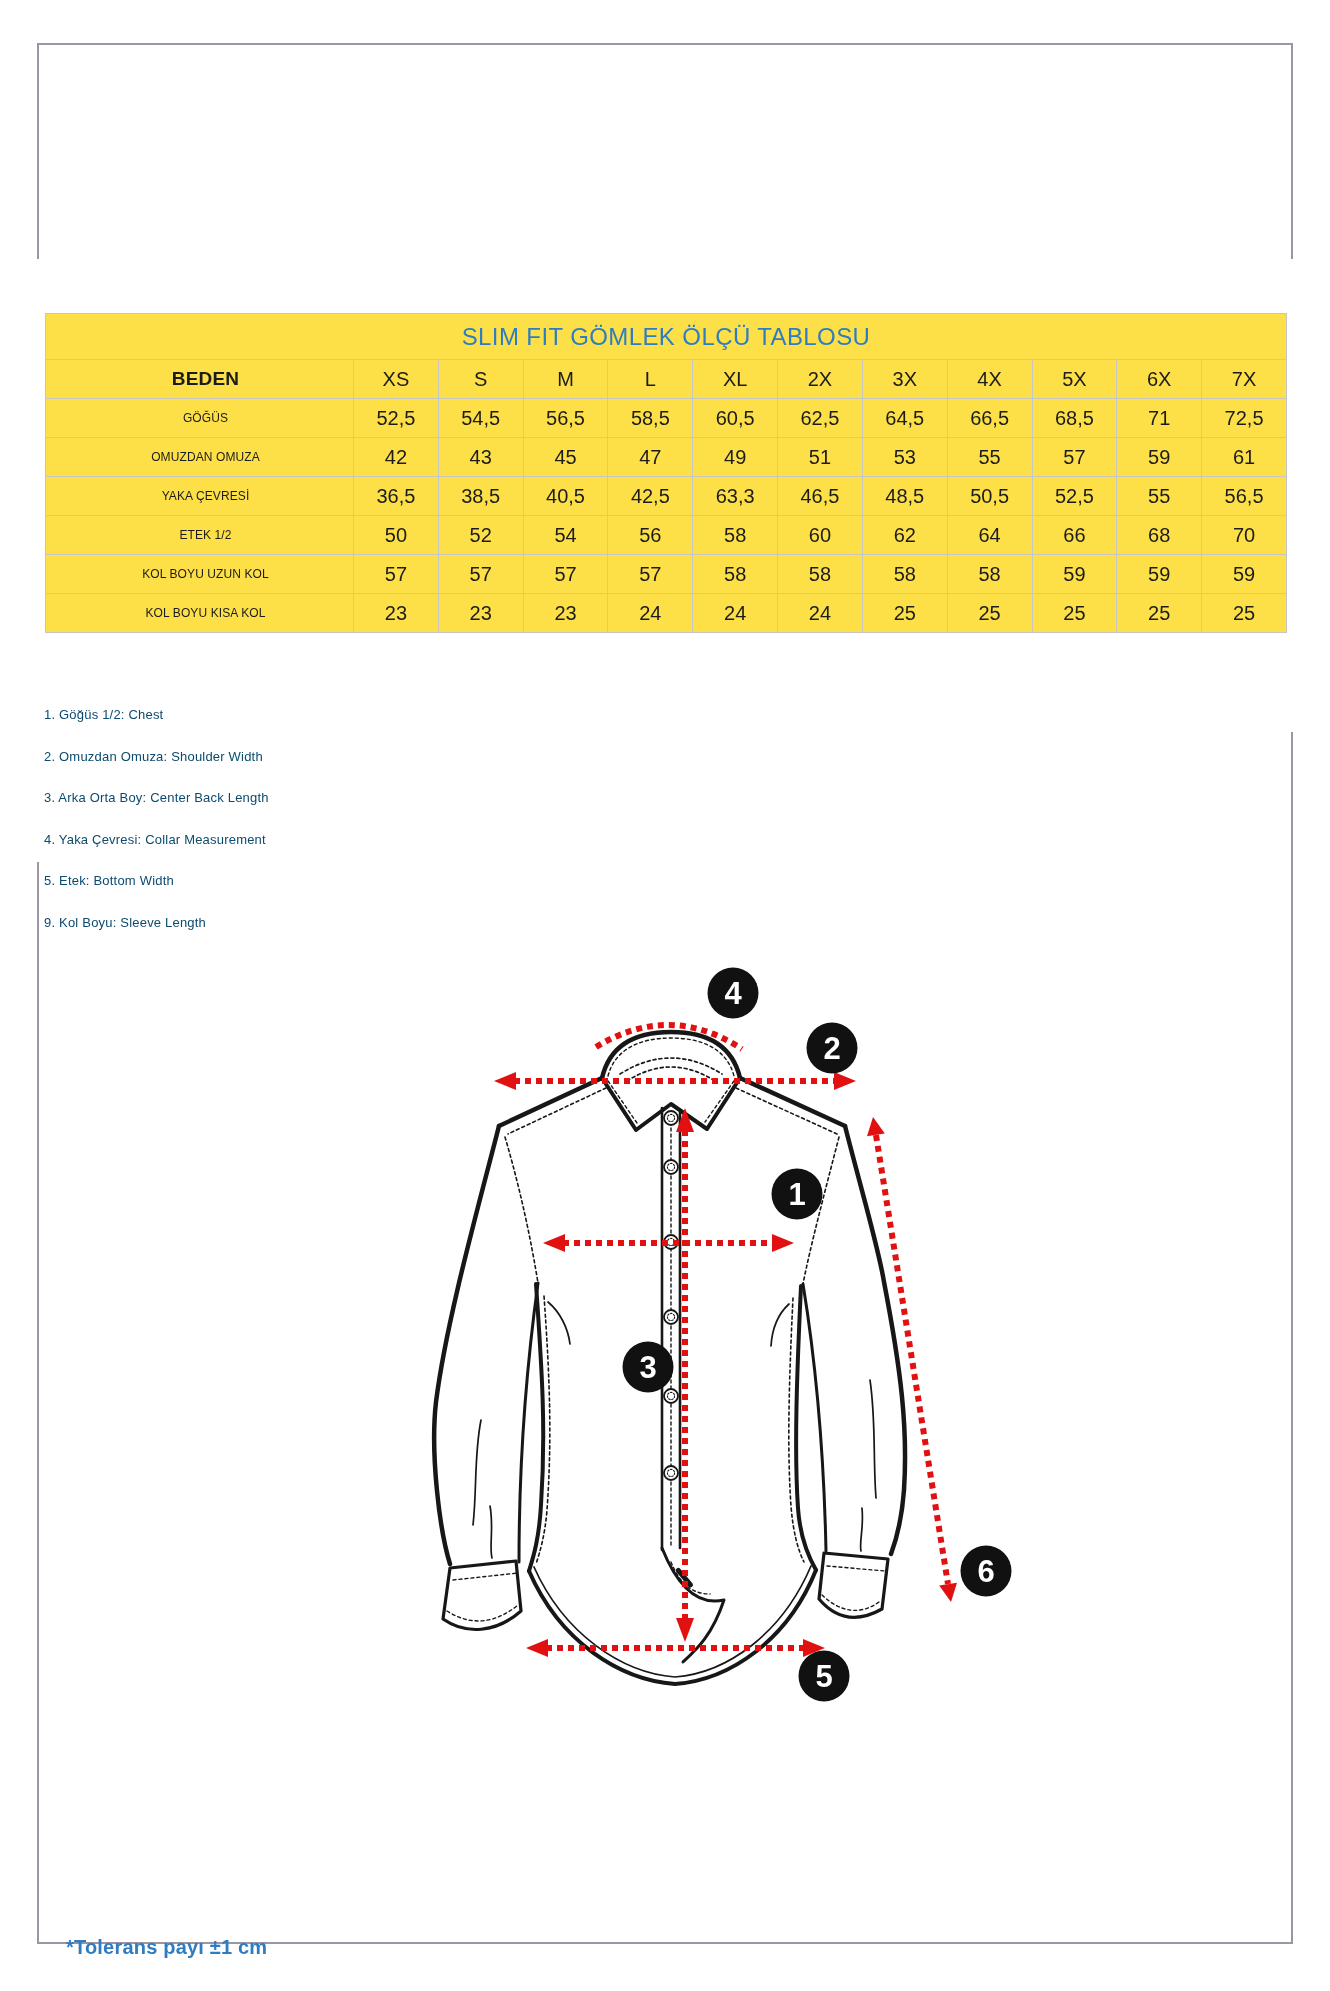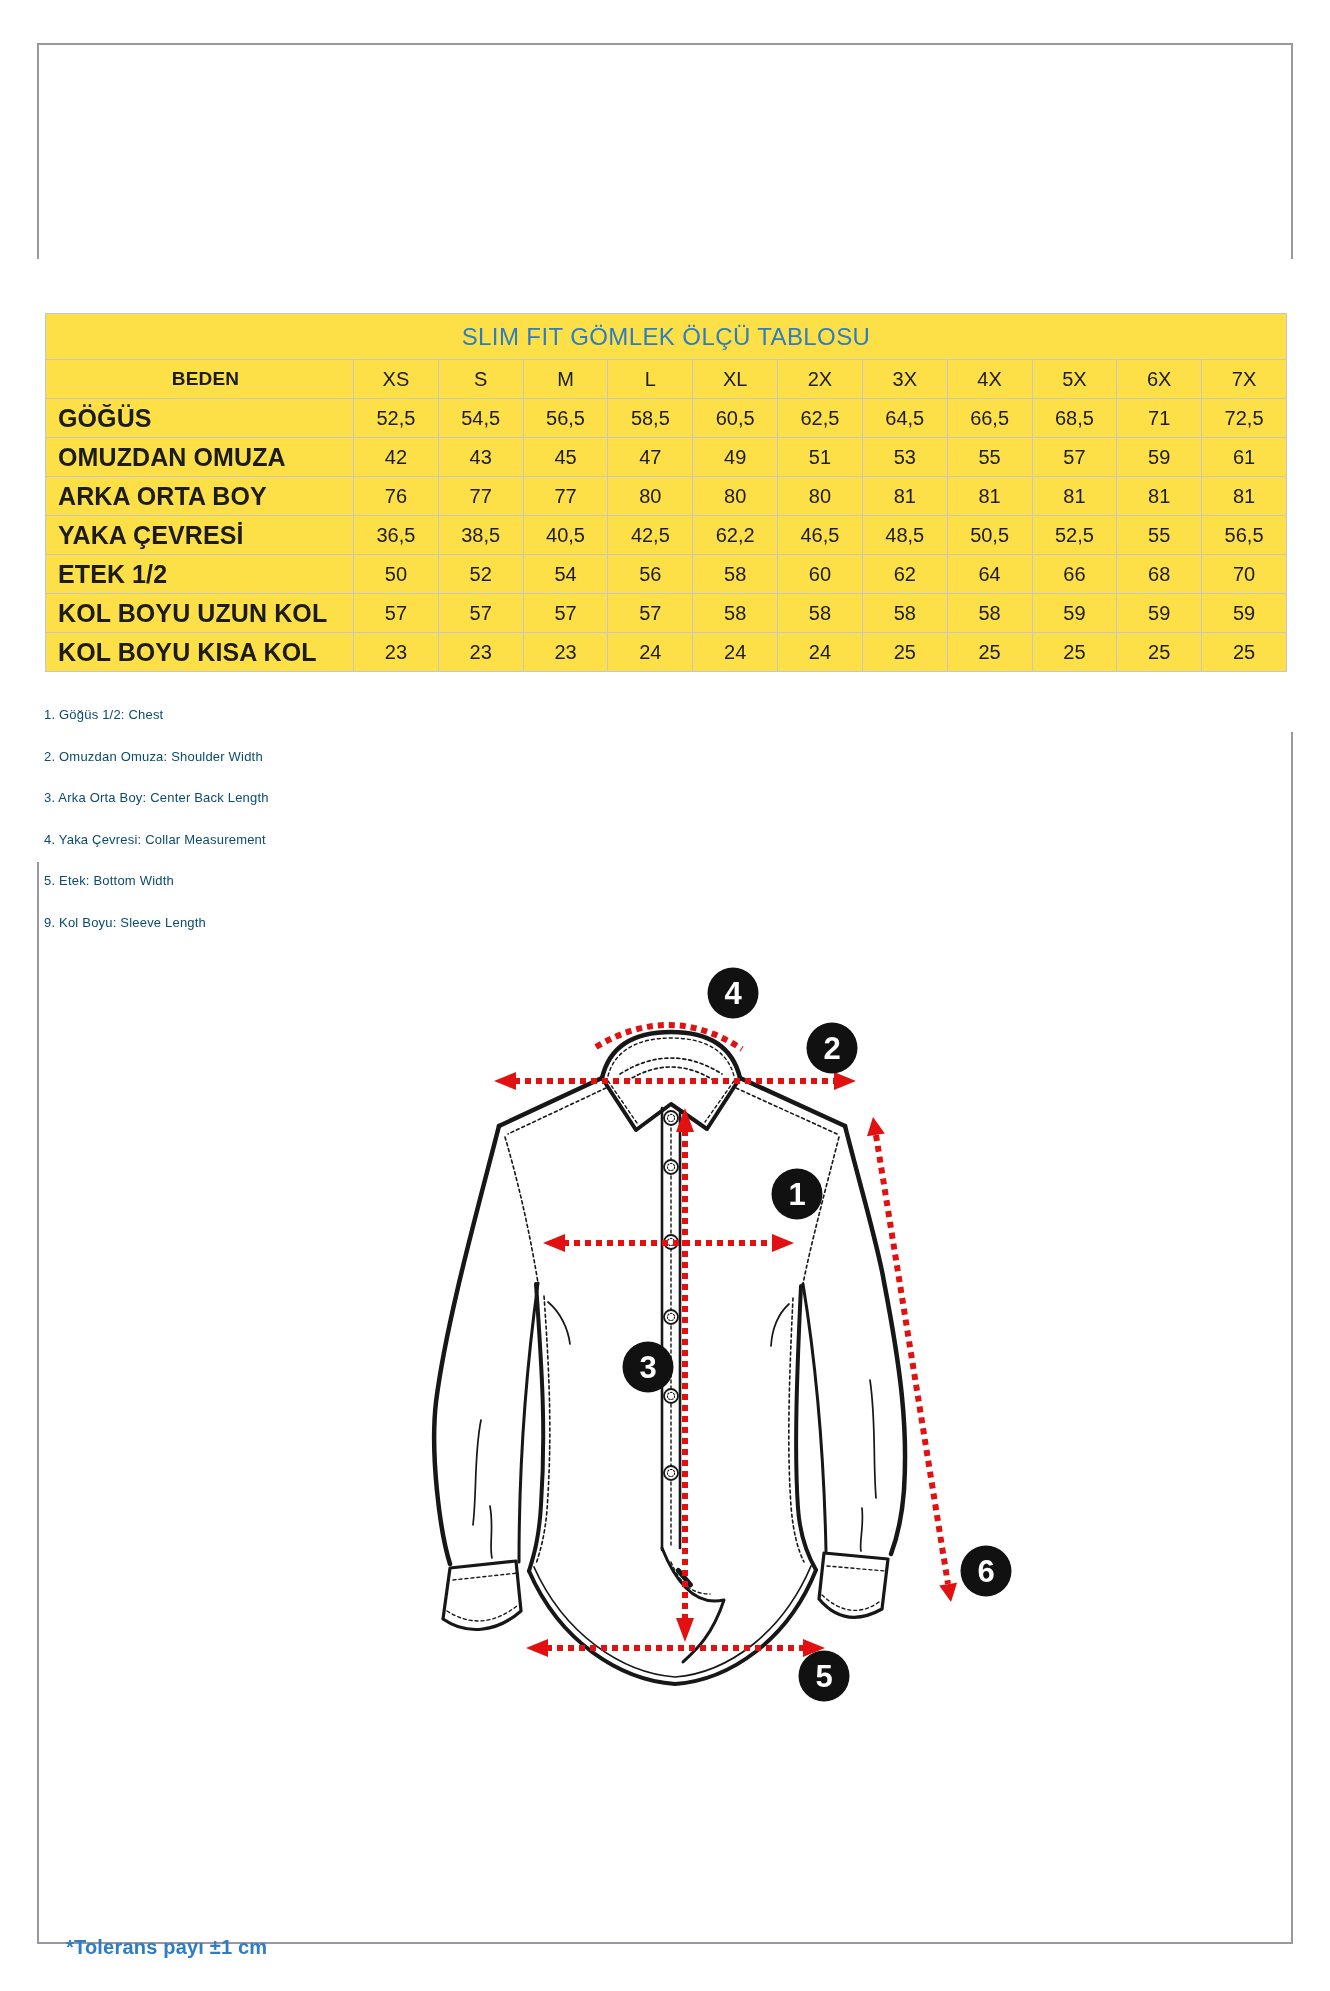--- a/index.html
+++ b/index.html
@@ -23,21 +23,21 @@
   }
   #size-table td{
     border:1px solid #c6c6c6;text-align:center;vertical-align:middle;
     color:#1c1c1c;font-size:20px;height:38px;padding:0;
     white-space:nowrap;overflow:hidden;
   }
   #size-table .title-cell{
     height:45px;color:#2e7dc2;font-size:24px;font-weight:500;letter-spacing:0.4px;
   }
   #size-table td.rowlabel{
-    text-align:left;padding-left:12px;font-weight:700;font-size:25px;letter-spacing:0.1px;
+    text-align:center;padding-left:12px;font-weight:400;font-size:12px;letter-spacing:0.1px;
   }
   #size-table td.rowlabel-header{
     text-align:center;padding-left:12px;font-weight:800;font-size:19px;letter-spacing:0.2px;
   }
   
   #legend{
     position:absolute;left:44px;top:694px;color:#0c4a6e;
     font-size:13px;font-weight:400;letter-spacing:0.2px;
   }
   .legend-item{height:41.5px;line-height:41.5px;white-space:nowrap;}
@@ -119,40 +119,26 @@
         <td>47</td>
         <td>49</td>
         <td>51</td>
         <td>53</td>
         <td>55</td>
         <td>57</td>
         <td>59</td>
         <td>61</td>
       </tr>
       <tr>
-        <td class="rowlabel">ARKA ORTA BOY</td>
-        <td>76</td>
-        <td>77</td>
-        <td>77</td>
-        <td>80</td>
-        <td>80</td>
-        <td>80</td>
-        <td>81</td>
-        <td>81</td>
-        <td>81</td>
-        <td>81</td>
-        <td>81</td>
-      </tr>
-      <tr>
         <td class="rowlabel">YAKA ÇEVRESİ</td>
         <td>36,5</td>
         <td>38,5</td>
         <td>40,5</td>
         <td>42,5</td>
-        <td>62,2</td>
+        <td>63,3</td>
         <td>46,5</td>
         <td>48,5</td>
         <td>50,5</td>
         <td>52,5</td>
         <td>55</td>
         <td>56,5</td>
       </tr>
       <tr>
         <td class="rowlabel">ETEK 1/2</td>
         <td>50</td>

